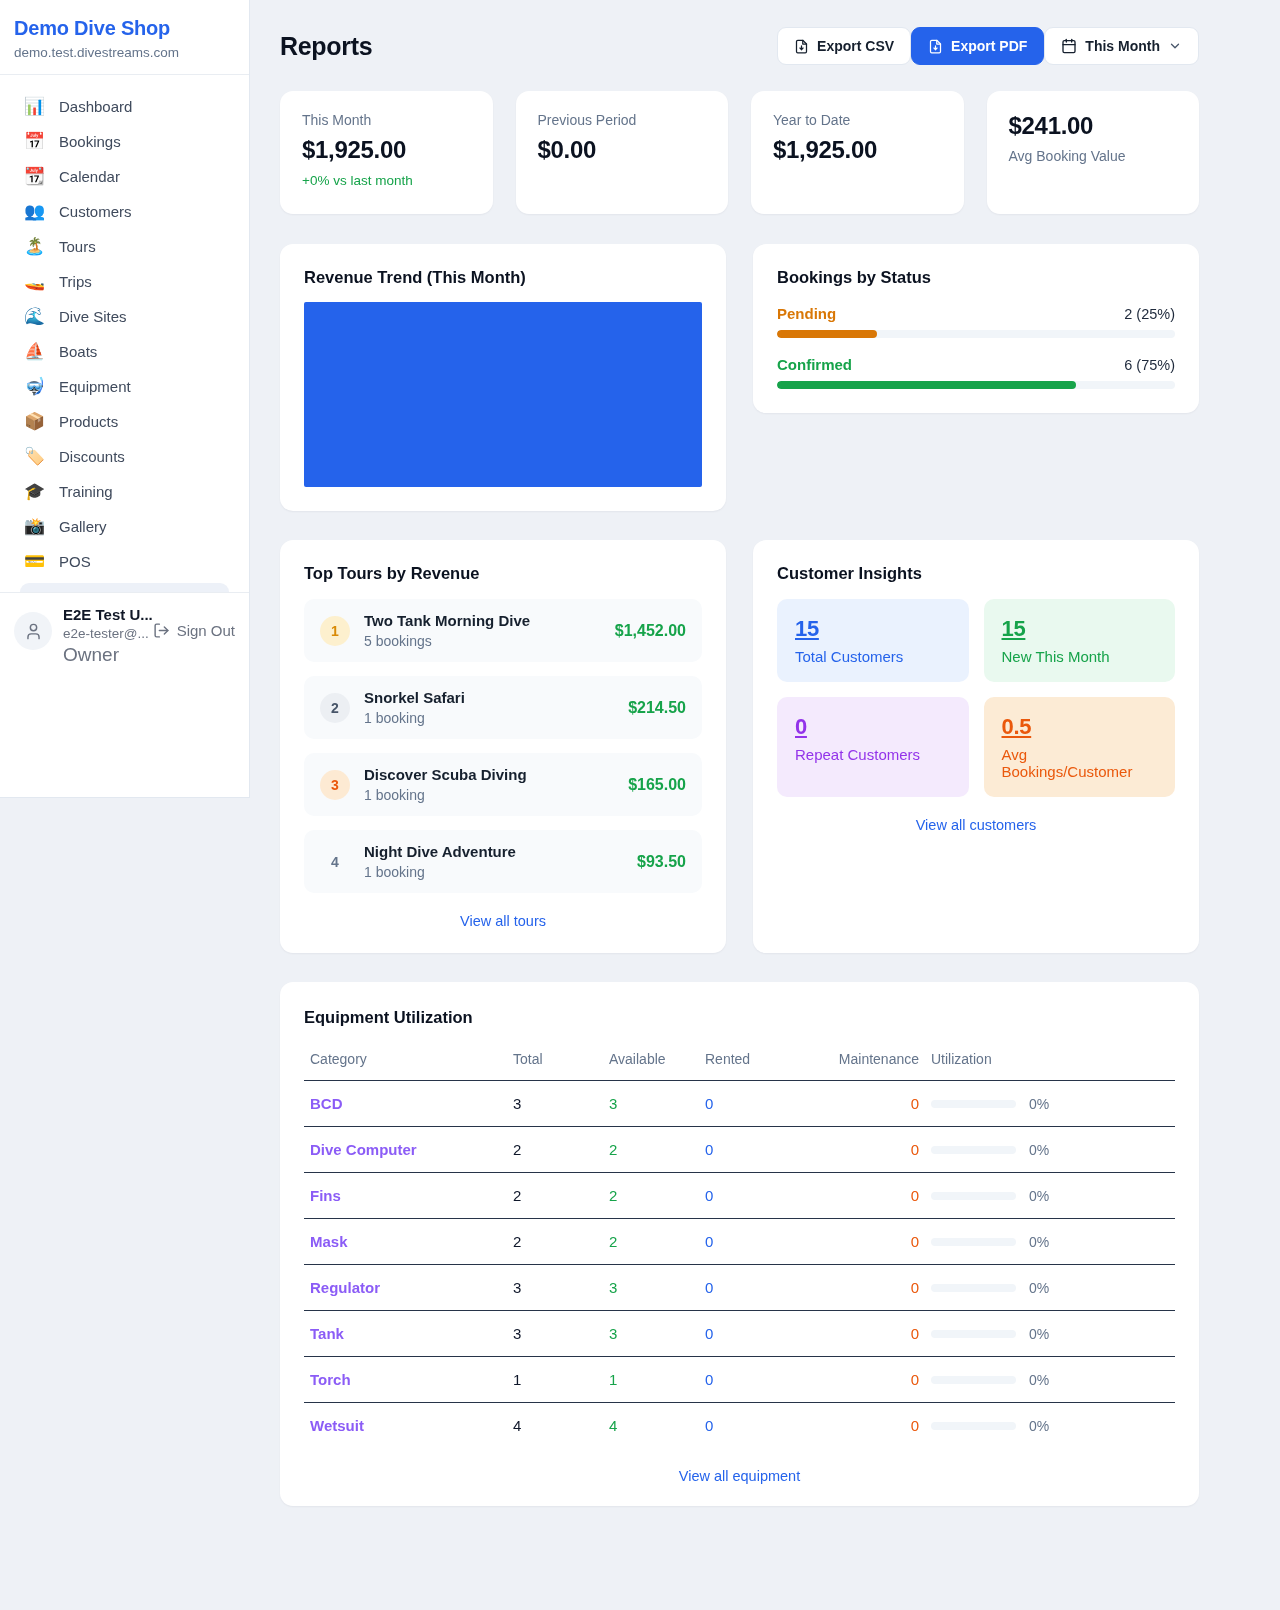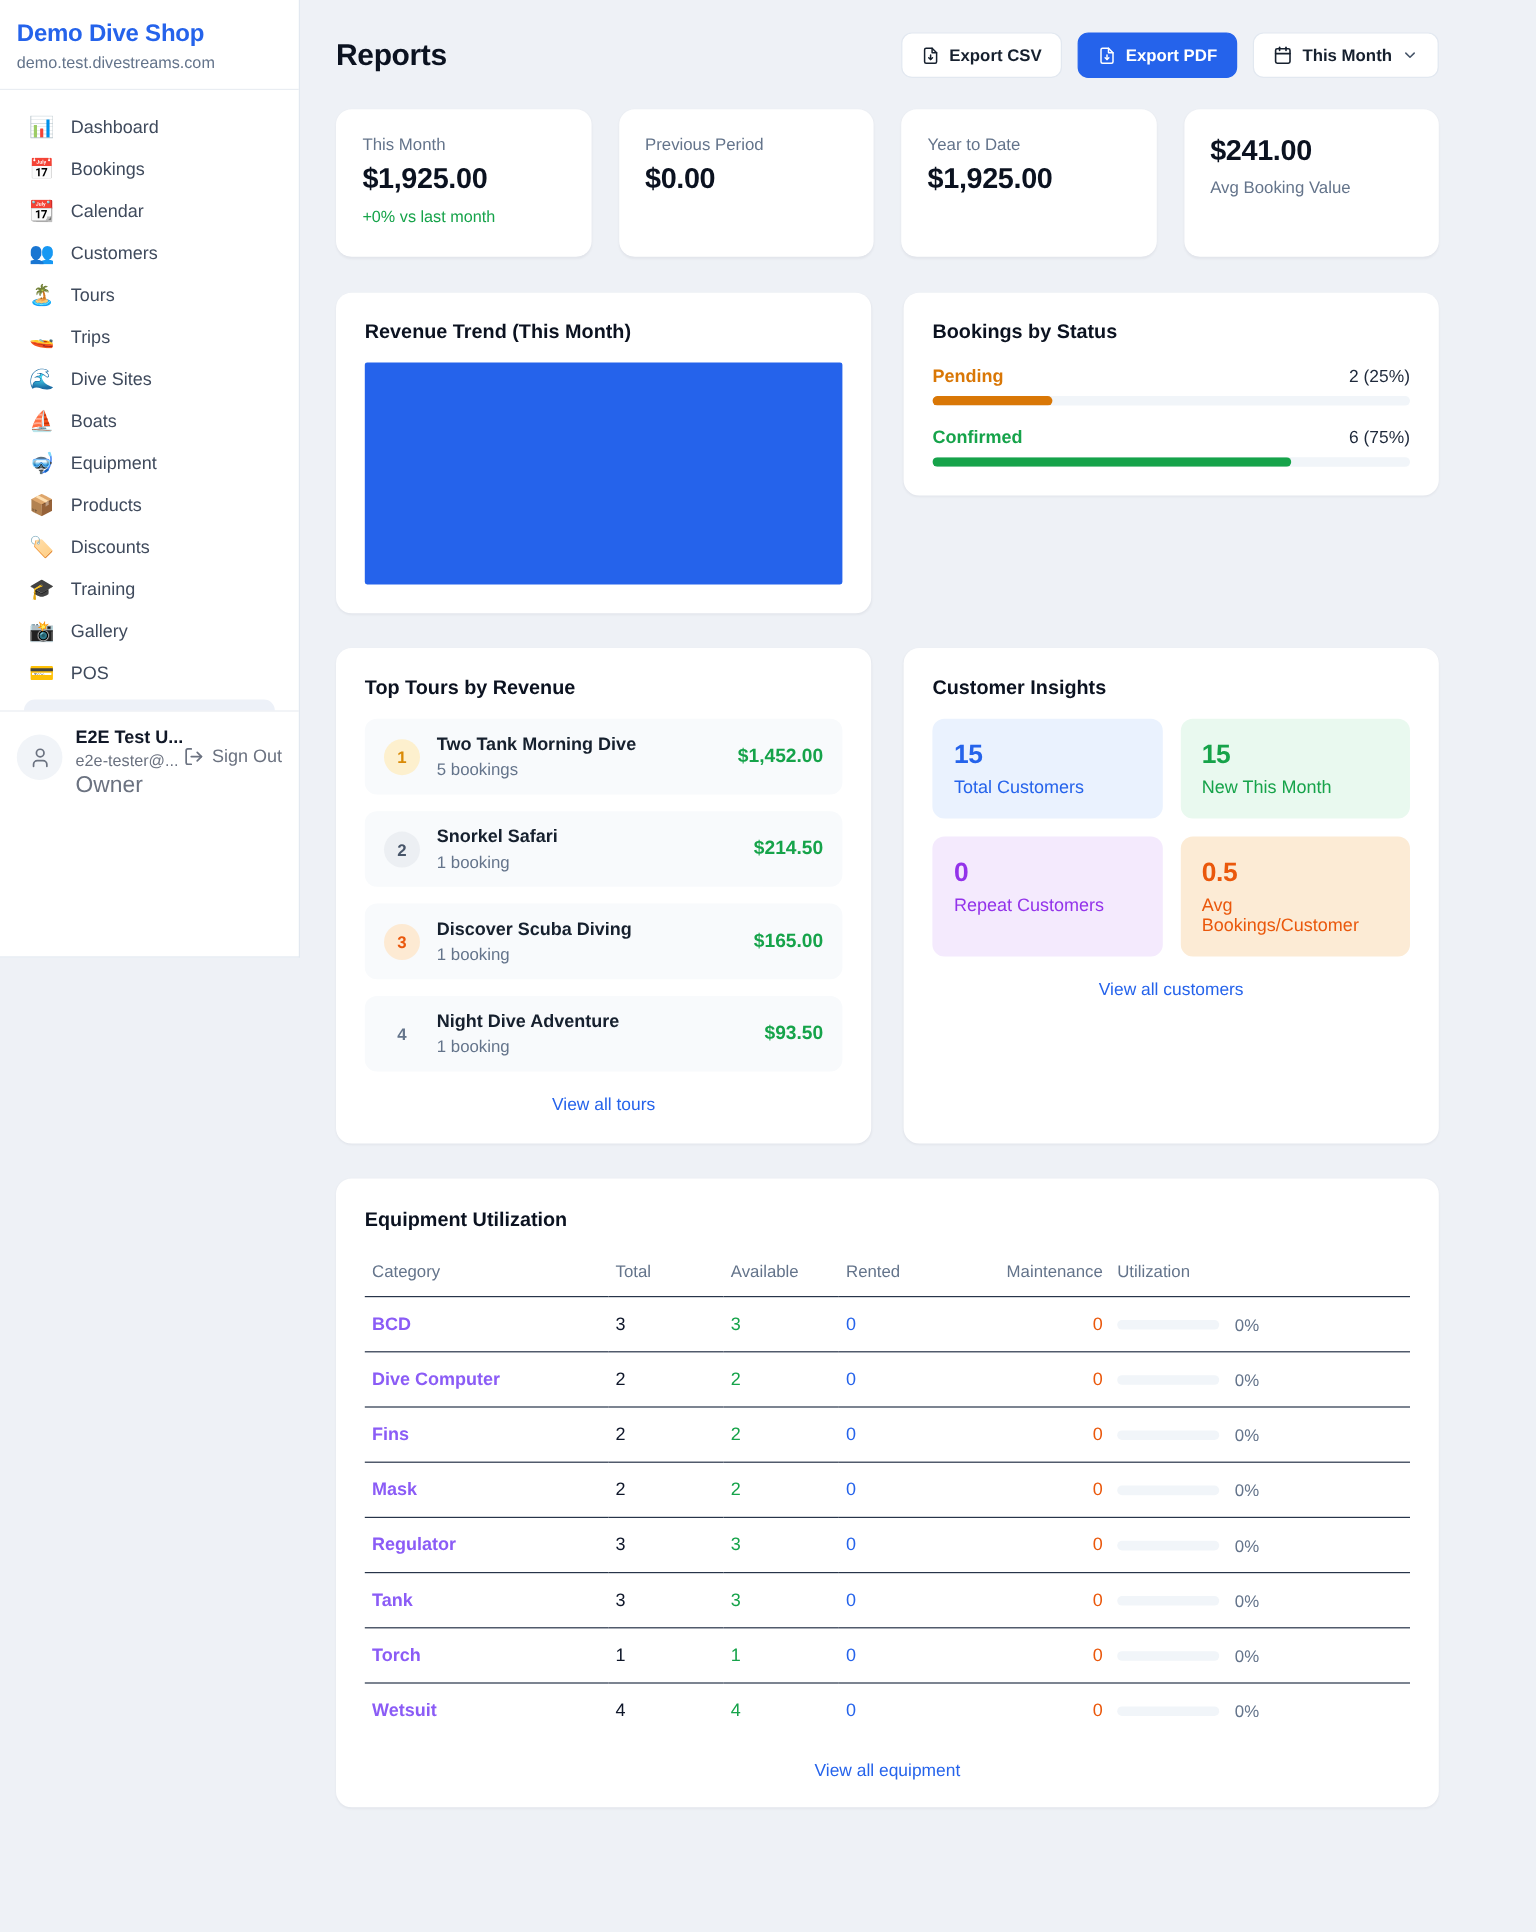--- a/index.html
+++ b/index.html
@@ -43,21 +43,21 @@
   .user-role { font-size:19px; color:#6b7280; margin-top:3px; }
   .signout {
     display:flex; align-items:center; gap:7px; color:#6b7280;
     font-size:15px; text-decoration:none; margin-top:16px; white-space:nowrap; cursor:pointer;
   }
 
   
   .main { flex:1; padding:27px 65px 40px 30px; }
   .page-header { display:flex; align-items:center; justify-content:space-between; margin-bottom:26px; }
   .page-title { font-size:25px; font-weight:700; color:#0b1220; letter-spacing:-.3px; }
-  .header-actions { display:flex; gap:13px; }
+  .header-actions { display:flex; }
   .btn {
     display:flex; align-items:center; gap:8px; height:38px; padding:0 16px;
     border-radius:9px; font-size:14px; font-weight:600; cursor:pointer;
     border:1px solid #e2e8f0; background:#fff; color:#16202e;
   }
   .btn-primary { background:#2563eb; border-color:#2563eb; color:#fff; }
   .btn svg { display:block; }
 
   
   .card { background:#fff; border-radius:13px; box-shadow:0 1px 2px rgba(15,23,42,.05); }
@@ -104,21 +104,21 @@
   .rank-3 { background:#fdead3; color:#ea580c; }
   .tour-main { flex:1; min-width:0; }
   .tour-name { font-size:15px; font-weight:600; color:#16202e; }
   .tour-bookings { font-size:14px; color:#64748b; margin-top:3px; }
   .tour-amount { font-size:16px; font-weight:700; color:#16a34a; white-space:nowrap;margin-left:24px; }
   .view-link { display:block; text-align:center; color:#2563eb; font-size:14.5px; text-decoration:none; margin-top:20px; cursor:pointer; }
 
   
   .insight-grid { display:grid; grid-template-columns:1fr 1fr; gap:15px; margin-top:16px; }
   .insight-tile { border-radius:10px; padding:17px 18px; }
-  .insight-value { font-size:22px; font-weight:800; letter-spacing:-.3px; }
+  .insight-value { font-size:22px; font-weight:800; letter-spacing:-.3px;text-decoration:underline; }
   .insight-label { font-size:15px; margin-top:6px; }
   .tile-blue { background:#eaf2fe; } .tile-blue .insight-value, .tile-blue .insight-label { color:#2563eb; }
   .tile-green { background:#e9f9ef; } .tile-green .insight-value, .tile-green .insight-label { color:#16a34a; }
   .tile-purple { background:#f4eafd; } .tile-purple .insight-value, .tile-purple .insight-label { color:#9333ea; }
   .tile-orange { background:#fcebd5; } .tile-orange .insight-value, .tile-orange .insight-label { color:#ea580c; }
 
   
   .equip-card { padding:26px 24px 22px; }
   .equip-table { width:100%; border-collapse:collapse; margin-top:14px; }
   .equip-table th {

